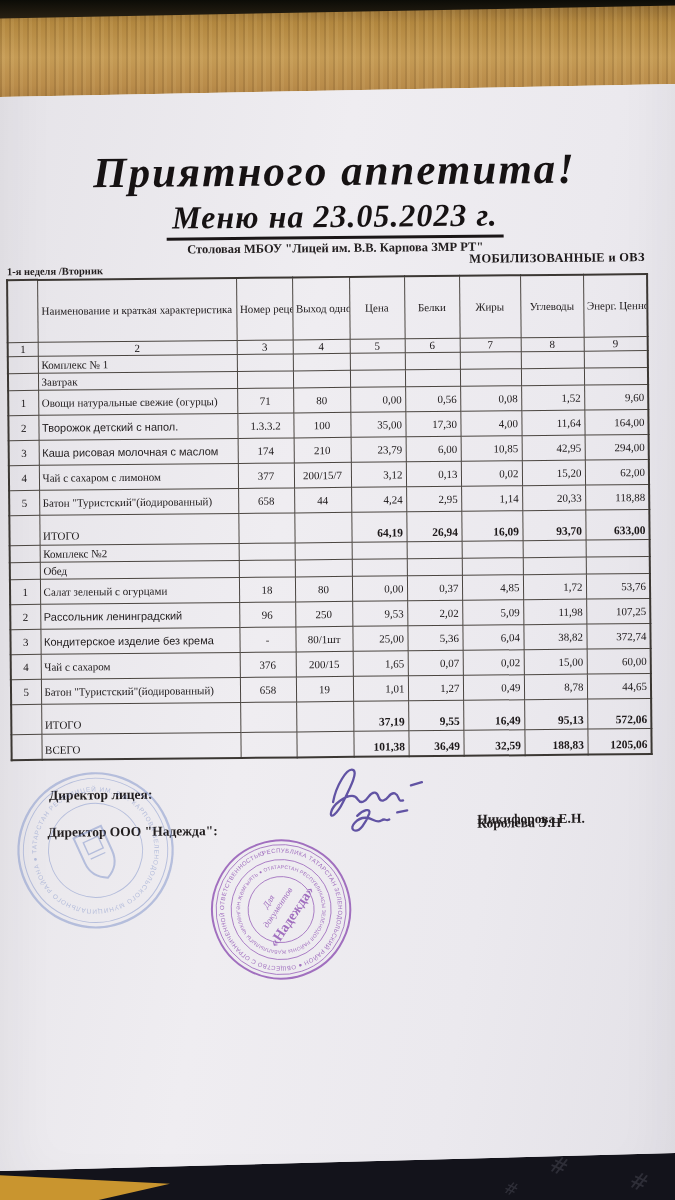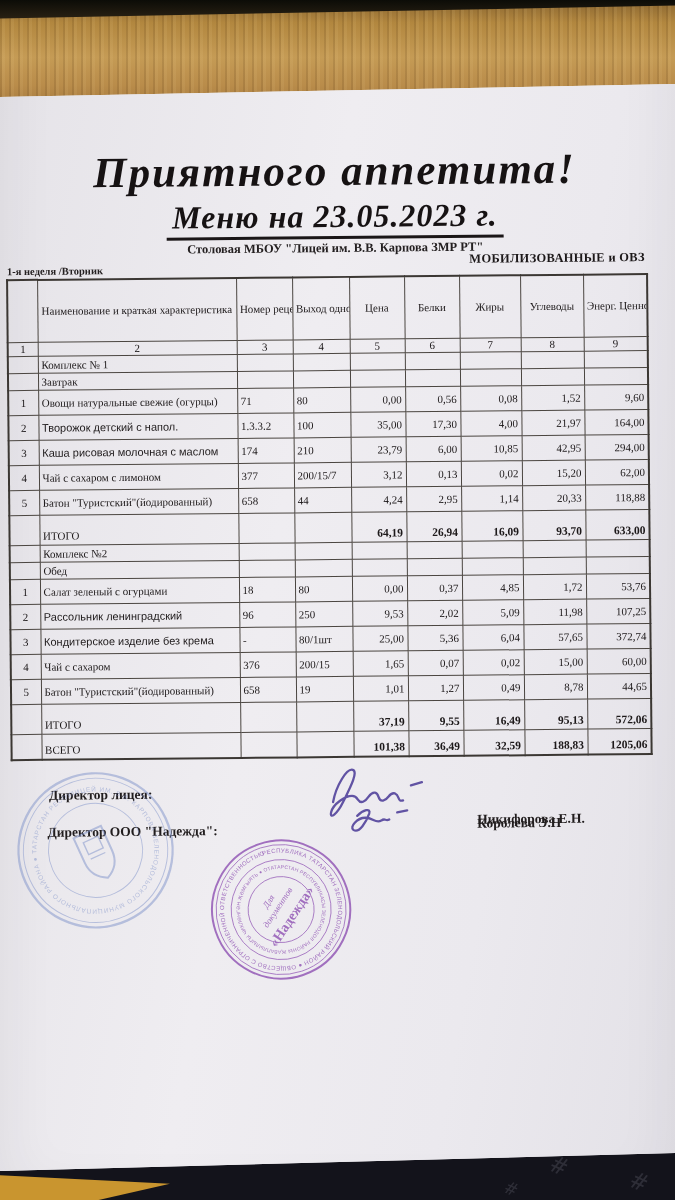--- a/index.html
+++ b/index.html
@@ -44,21 +44,21 @@
   table.menu{border-collapse:collapse;table-layout:fixed;width:640px;border:2px solid #3b3733;}
   table.menu td{border:1px solid #4b4641;padding:0 3px;overflow:hidden;white-space:nowrap;
     font:400 11px "Liberation Serif",serif;color:#1d191a;vertical-align:middle;}
   td.hdr{font:400 9.5px "Liberation Serif",serif;text-align:center;white-space:normal;line-height:1.3;color:#262223;}
   td.hdr-name{vertical-align:bottom;padding-bottom:4px;}
   td.colnum{font:italic 400 9px "Liberation Serif",serif;text-align:center;color:#363233;}
   td.rownum{font:italic 400 9.5px "Liberation Serif",serif;text-align:center;color:#363233;}
   td.dish{font:400 11.5px "Liberation Serif",serif;padding-left:5px;}
   td.dish.sans{font:400 11px "Liberation Sans",sans-serif;}
   td.val{font:600 11px "Liberation Sans",sans-serif;}
-  td.c{text-align:left;}
+  td.c{text-align:center;}
   td.r{text-align:right;padding-right:4px;}
   td.complex{font:700 11.5px "Liberation Serif",serif;padding-left:5px;}
   td.meal-serif{font:700 11.5px "Liberation Serif",serif;padding-left:5px;}
   td.meal-sans{font:700 11px "Liberation Sans",sans-serif;padding-left:5px;}
   tr.total td{vertical-align:bottom;padding-bottom:3px;}
   td.total-label{font:700 11.5px "Liberation Sans",sans-serif;padding-left:5px;}
   td.grand-label{font:700 12px "Liberation Serif",serif;padding-left:5px;}
   td.val.b{font-weight:700;font-size:11.5px;}
   
   .sig-label{position:absolute;font:700 13.5px "Liberation Serif",serif;color:#211d1e;}
@@ -163,21 +163,21 @@
               <td class="val r">9,60</td>
             </tr>
             <tr style="height: 25px;">
               <td class="rownum">2</td>
               <td class="dish sans">Творожок детский с напол.</td>
               <td class="val c">1.3.3.2</td>
               <td class="val c">100</td>
               <td class="val r">35,00</td>
               <td class="val r">17,30</td>
               <td class="val r">4,00</td>
-              <td class="val r">21,97</td>
+              <td class="val r">11,64</td>
               <td class="val r">164,00</td>
             </tr>
             <tr style="height: 25px;">
               <td class="rownum">3</td>
               <td class="dish sans">Каша рисовая молочная с маслом</td>
               <td class="val c">174</td>
               <td class="val c">210</td>
               <td class="val r">23,79</td>
               <td class="val r">6,00</td>
               <td class="val r">10,85</td>
@@ -262,21 +262,21 @@
               <td class="val r">107,25</td>
             </tr>
             <tr style="height: 25px;">
               <td class="rownum">3</td>
               <td class="dish sans">Кондитерское изделие без крема</td>
               <td class="val c">-</td>
               <td class="val c">80/1шт</td>
               <td class="val r">25,00</td>
               <td class="val r">5,36</td>
               <td class="val r">6,04</td>
-              <td class="val r">57,65</td>
+              <td class="val r">38,82</td>
               <td class="val r">372,74</td>
             </tr>
             <tr style="height: 25px;">
               <td class="rownum">4</td>
               <td class="dish">Чай с сахаром</td>
               <td class="val c">376</td>
               <td class="val c">200/15</td>
               <td class="val r">1,65</td>
               <td class="val r">0,07</td>
               <td class="val r">0,02</td>

